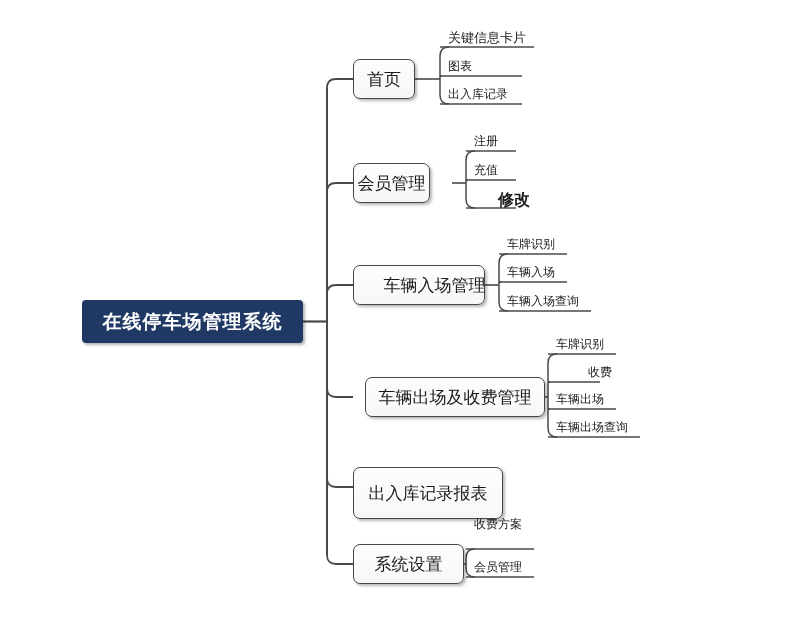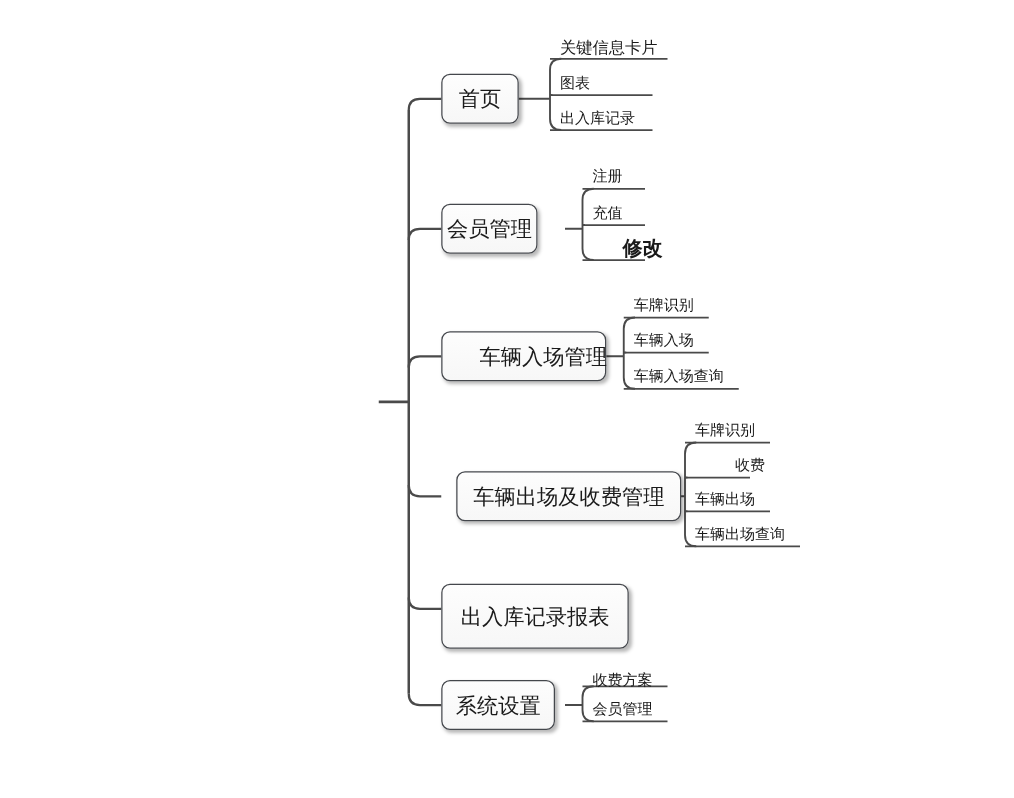--- a/index.html
+++ b/index.html
@@ -113,38 +113,39 @@
       <path d="M 548 409 L 550 409" fill="none" stroke="#4a4a4a" stroke-width="1.4" stroke-linecap="butt"></path>
       <path d="M 548 437 L 640 437" fill="none" stroke="#4a4a4a" stroke-width="1.4" stroke-linecap="butt"></path>
       <path d="M 327 478 Q 327 487 336 487 L 353 487" fill="none" stroke="#4a4a4a" stroke-width="1.8" stroke-linecap="butt"></path>
       <path d="M 327 555 Q 327 564 336 564 L 353 564" fill="none" stroke="#4a4a4a" stroke-width="1.8" stroke-linecap="butt"></path>
       <path d="M 452 564 L 466 564" fill="none" stroke="#4a4a4a" stroke-width="1.6" stroke-linecap="butt"></path>
       <path d="M 475 549 Q 466 549 466 558 L 466 568 Q 466 577 475 577" fill="none" stroke="#4a4a4a" stroke-width="1.5" stroke-linecap="butt"></path>
       <path d="M 466 549 L 534 549" fill="none" stroke="#4a4a4a" stroke-width="1.4" stroke-linecap="butt"></path>
       <path d="M 466 577 L 534 577" fill="none" stroke="#4a4a4a" stroke-width="1.4" stroke-linecap="butt"></path>
     </svg>
 
+  <div class="root-node" style="left: 82px; top: 300px; width: 221px; height: 43px; font-size: 19px; background: rgb(31, 56, 100); color: rgb(255, 255, 255);">在线停车场管理系统</div>
 
   <div id="node-layer">
       <div class="branch-node" style="left: 353px; top: 59px; width: 62px; height: 40px; font-size: 17px; background: linear-gradient(rgb(253, 253, 253) 0%, rgb(247, 247, 247) 100%); border-color: rgb(68, 71, 76); color: rgb(26, 26, 26);">首页</div>
       <div class="leaf-node" style="left: 448px; top: 31px; font-size: 13px;">关键信息卡片</div>
       <div class="leaf-node" style="left: 448px; top: 60px; font-size: 12px;">图表</div>
       <div class="leaf-node" style="left: 448px; top: 88px; font-size: 12px;">出入库记录</div>
       <div class="branch-node" style="left: 353px; top: 163px; width: 77px; height: 40px; font-size: 17px; background: linear-gradient(rgb(253, 253, 253) 0%, rgb(247, 247, 247) 100%); border-color: rgb(68, 71, 76); color: rgb(26, 26, 26);">会员管理</div>
       <div class="leaf-node" style="left: 474px; top: 135px; font-size: 12px;">注册</div>
       <div class="leaf-node" style="left: 474px; top: 164px; font-size: 12px;">充值</div>
       <div class="leaf-node" style="left: 498px; top: 192px; font-size: 16px; font-weight: bold;">修改</div>
       <div class="branch-node" style="left: 353px; top: 265px; width: 132px; height: 40px; font-size: 17px; background: linear-gradient(rgb(253, 253, 253) 0%, rgb(247, 247, 247) 100%); border-color: rgb(68, 71, 76); color: rgb(26, 26, 26); padding-left: 31px;">车辆入场管理</div>
       <div class="leaf-node" style="left: 507px; top: 238px; font-size: 12px;">车牌识别</div>
       <div class="leaf-node" style="left: 507px; top: 266px; font-size: 12px;">车辆入场</div>
       <div class="leaf-node" style="left: 507px; top: 295px; font-size: 12px;">车辆入场查询</div>
       <div class="branch-node" style="left: 365px; top: 377px; width: 180px; height: 40px; font-size: 17px; background: linear-gradient(rgb(253, 253, 253) 0%, rgb(247, 247, 247) 100%); border-color: rgb(68, 71, 76); color: rgb(26, 26, 26);">车辆出场及收费管理</div>
       <div class="leaf-node" style="left: 556px; top: 338px; font-size: 12px;">车牌识别</div>
       <div class="leaf-node" style="left: 556px; top: 366px; font-size: 12px; padding-left: 32px;">收费</div>
       <div class="leaf-node" style="left: 556px; top: 393px; font-size: 12px;">车辆出场</div>
       <div class="leaf-node" style="left: 556px; top: 421px; font-size: 12px;">车辆出场查询</div>
       <div class="branch-node" style="left: 353px; top: 467px; width: 150px; height: 52px; font-size: 17px; background: linear-gradient(rgb(253, 253, 253) 0%, rgb(247, 247, 247) 100%); border-color: rgb(68, 71, 76); color: rgb(26, 26, 26);">出入库记录报表</div>
-      <div class="branch-node" style="left: 353px; top: 544px; width: 91px; height: 40px; font-size: 17px; background: linear-gradient(rgb(253, 253, 253) 0%, rgb(247, 247, 247) 100%); border-color: rgb(68, 71, 76); color: rgb(26, 26, 26);">系统设置</div>
-      <div class="leaf-node" style="left: 474px; top: 538px; font-size: 12px;">收费方案</div>
+      <div class="branch-node" style="left: 353px; top: 544px; width: 111px; height: 40px; font-size: 17px; background: linear-gradient(rgb(253, 253, 253) 0%, rgb(247, 247, 247) 100%); border-color: rgb(68, 71, 76); color: rgb(26, 26, 26);">系统设置</div>
+      <div class="leaf-node" style="left: 474px; top: 519px; font-size: 12px; font-family: Liberation Mono, monospace;">收费方案</div>
       <div class="leaf-node" style="left: 474px; top: 561px; font-size: 12px;">会员管理</div>
     </div>
 
 </div>
 
 </body></html>

